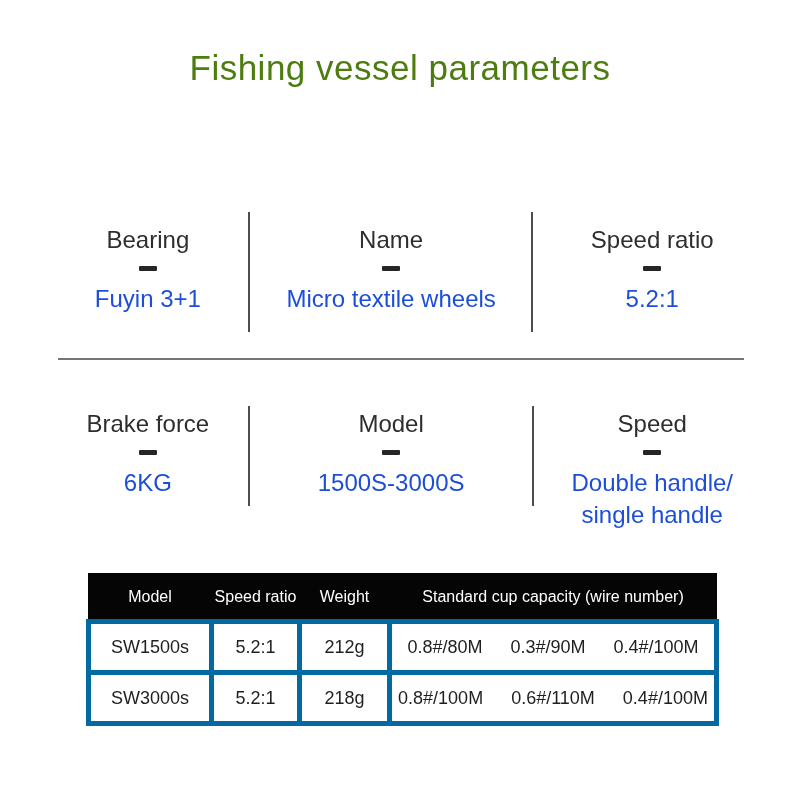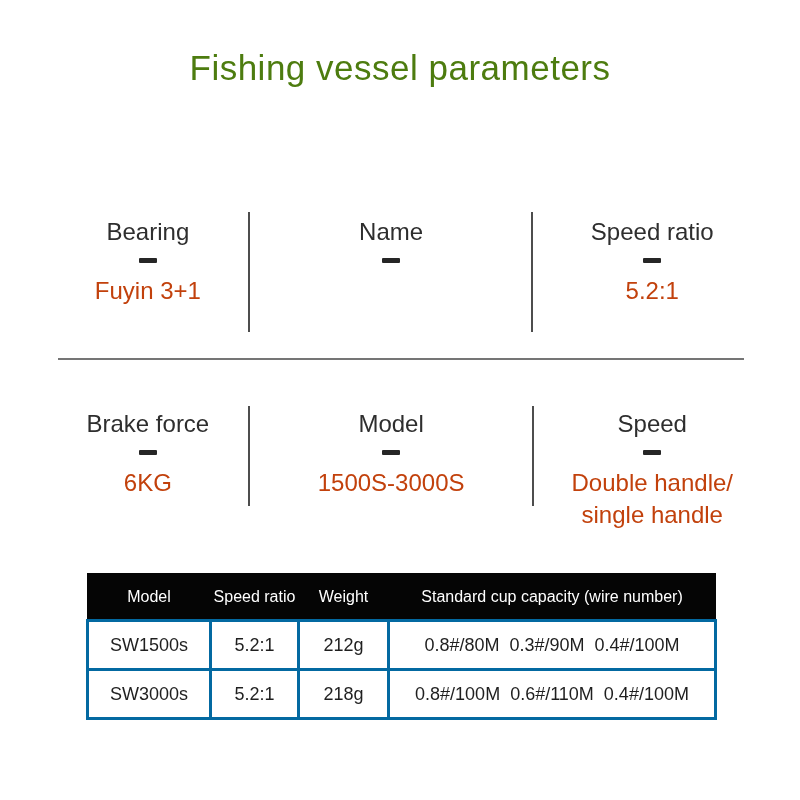--- a/index.html
+++ b/index.html
@@ -26,21 +26,21 @@
     letter-spacing: 0.5px;
     color: #4d7c0f;
   }
   
   .spec-row {
     position: absolute;
     left: 58px;
     width: 702px;
     display: flex;
   }
-  .spec-row-1 { top: 216px; }
+  .spec-row-1 { top: 224px; align-items: center; }
   .spec-row-2 { top: 408px; justify-content: center; }
   .spec-cell {
     display: flex;
     flex-direction: column;
     align-items: center;
     text-align: center;
   }
   .spec-cell.c1 { width: 191px; }
   .spec-cell.c2 { width: 326px; }
   .spec-cell.c3 { width: 229px; }
@@ -52,21 +52,21 @@
   .spec-dash {
     width: 18px;
     height: 5px;
     background: #262626;
     border-radius: 1px;
     margin: 11px 0 12px 0;
   }
   .spec-value {
     font-size: 24px;
     line-height: 32px;
-    color: #c2410c;
+    color: #1d4ed8;
     white-space: pre-line;
   }
   .vdiv {
     position: absolute;
     width: 2px;
     background: #4d4d4d;
   }
   .vdiv.v1 { left: 248px; top: 212px; height: 120px; }
   .vdiv.v2 { left: 531px; top: 212px; height: 120px; }
   .vdiv.v3 { left: 248px; top: 406px; height: 100px; }
@@ -94,51 +94,52 @@
     background: #050505;
     color: #ffffff;
     font-weight: normal;
     font-size: 16px;
     height: 45px;
     padding: 0;
     text-align: center;
     border: 1px solid #050505;
   }
   table.spec-table tbody td {
-    border: 3px solid #0369a1;
+    border: 5px solid #0369a1;
     font-size: 18px;
     color: #1f1f1f;
     text-align: center;
     vertical-align: middle;
     height: 46px;
     padding: 0;
     background: #ffffff;
   }
   .cap-group {
     display: flex;
     justify-content: center;
-    gap: 10px;
+    gap: 28px;
   }
 </style>
 </head>
 <body>
 
 <div class="page">
 
   <div class="title">Fishing vessel parameters</div>
 
   <div class="spec-row spec-row-1">
     <div class="spec-cell c1">
       <div class="spec-label">Bearing</div>
       <div class="spec-dash"></div>
       <div class="spec-value">Fuyin 3+1</div>
     </div>
     <div class="spec-cell c2">
       <div class="spec-label">Name</div>
       <div class="spec-dash"></div>
+      <div class="spec-value">Micro textile wheels</div>
     </div>
     <div class="spec-cell c3">
       <div class="spec-label">Speed ratio</div>
       <div class="spec-dash"></div>
       <div class="spec-value">5.2:1</div>
     </div>
   </div>
 
   <div class="vdiv v1"></div>
   <div class="vdiv v2"></div>

